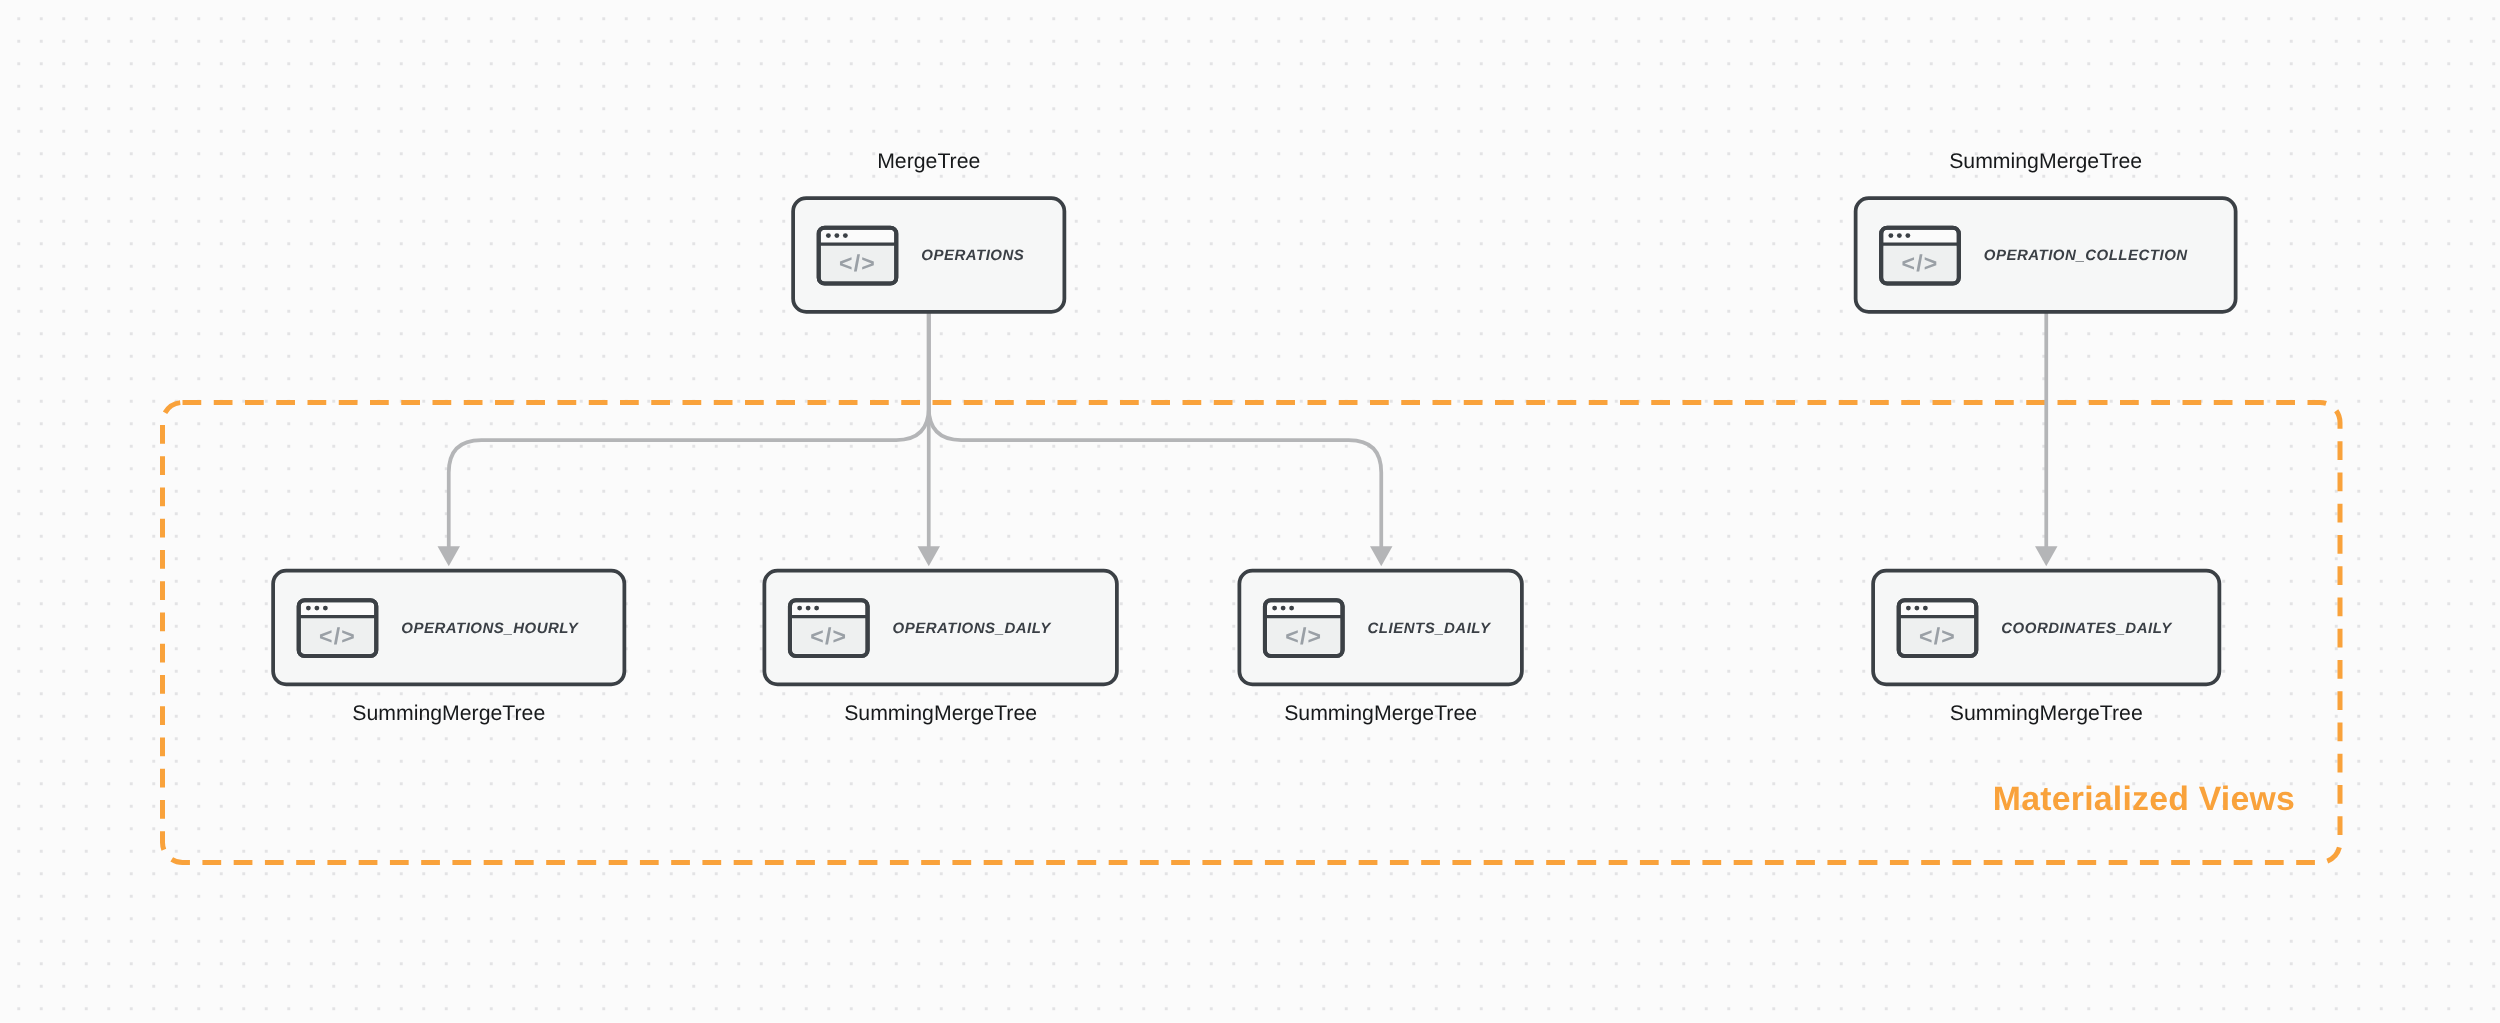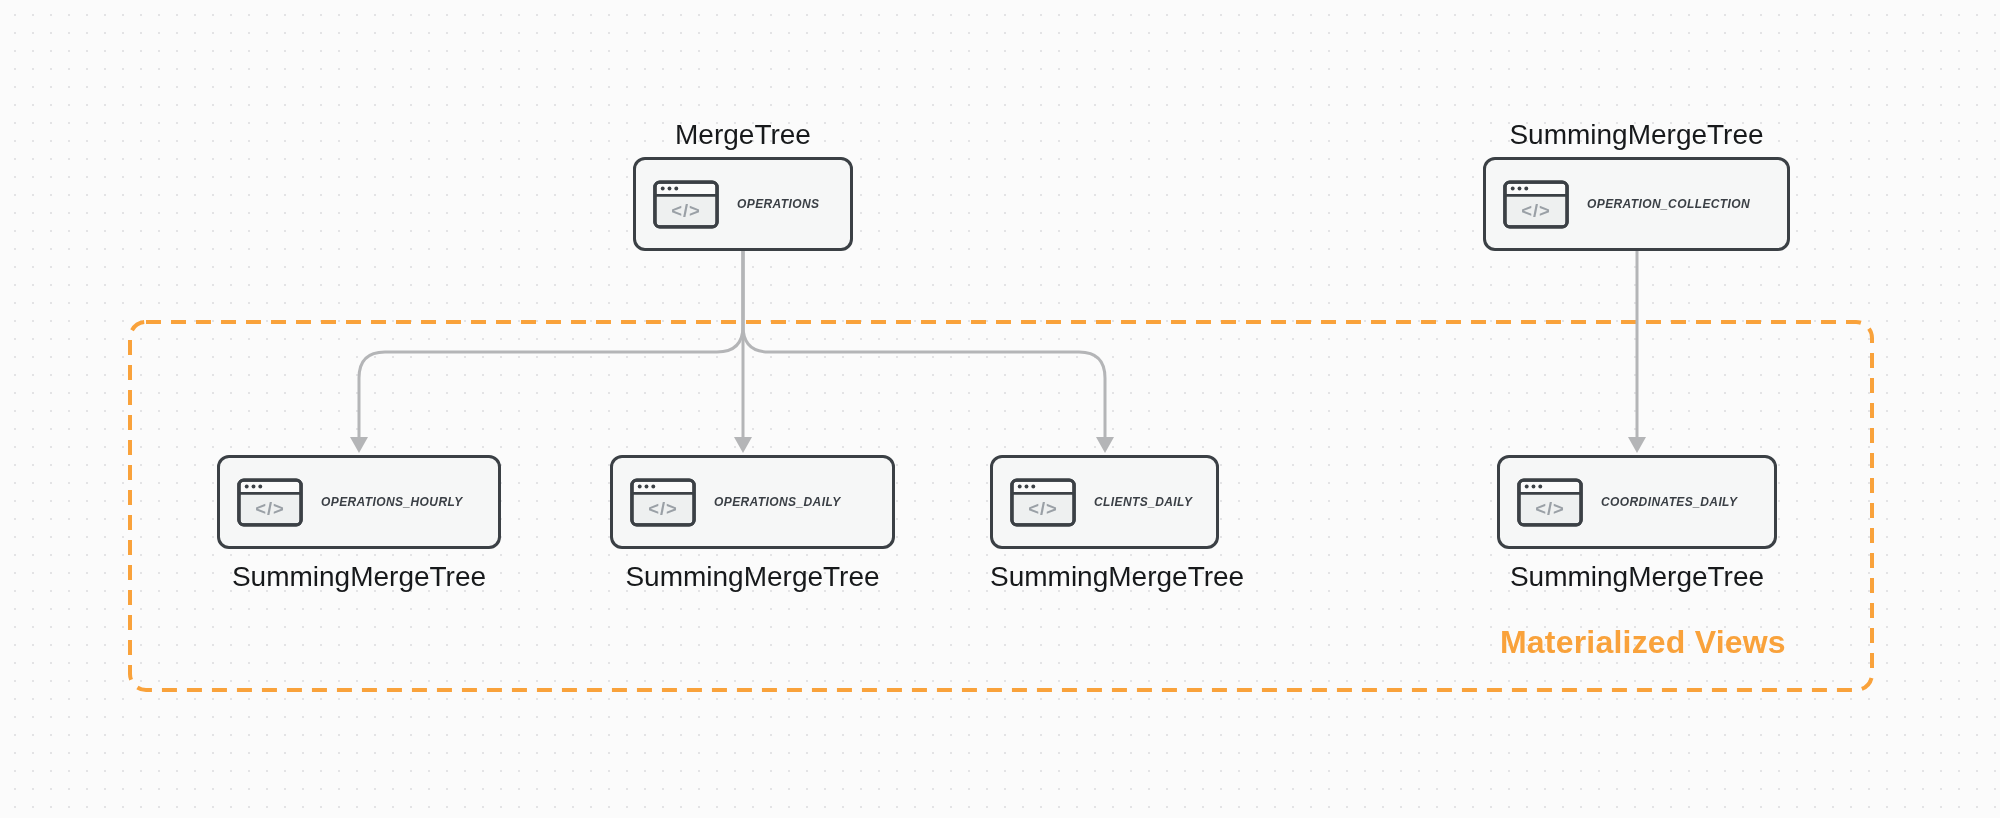--- a/index.html
+++ b/index.html
@@ -38,30 +38,30 @@
     font-style: italic;
     font-weight: 600;
     font-size: 12px;
     letter-spacing: 0.4px;
     color: #3a3f45;
     white-space: nowrap;
   }
   .engine-label {
     position: absolute;
     text-align: center;
-    font-size: 28px;
+    font-size: 17px;
     font-weight: 500;
     color: #17191b;
     white-space: nowrap;
   }
   .group-label {
     position: absolute;
     left: 1500px; top: 624px; width: 336px;
-    text-align: left;
-    font-size: 32px;
+    text-align: right;
+    font-size: 27px;
     font-weight: 600;
     color: #f9a23b;
     letter-spacing: 0.2px;
   }
   .win-icon { flex: 0 0 auto; }
 </style>
 </head>
 <body>
 
 <div class="canvas">

